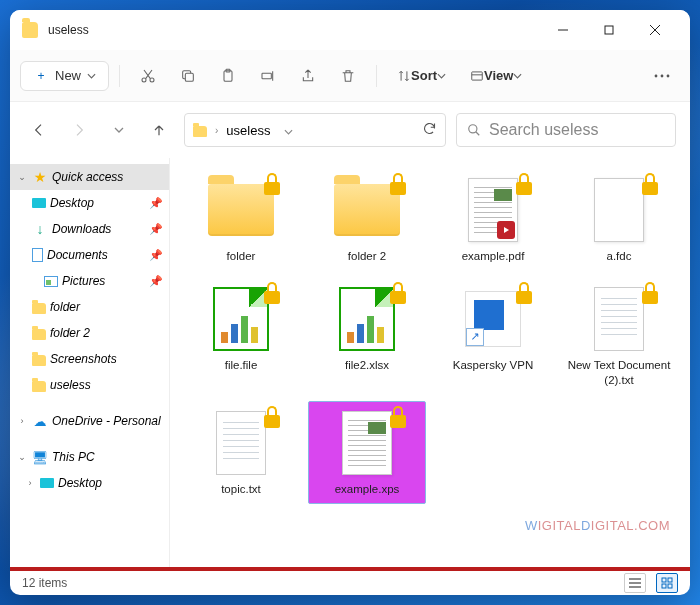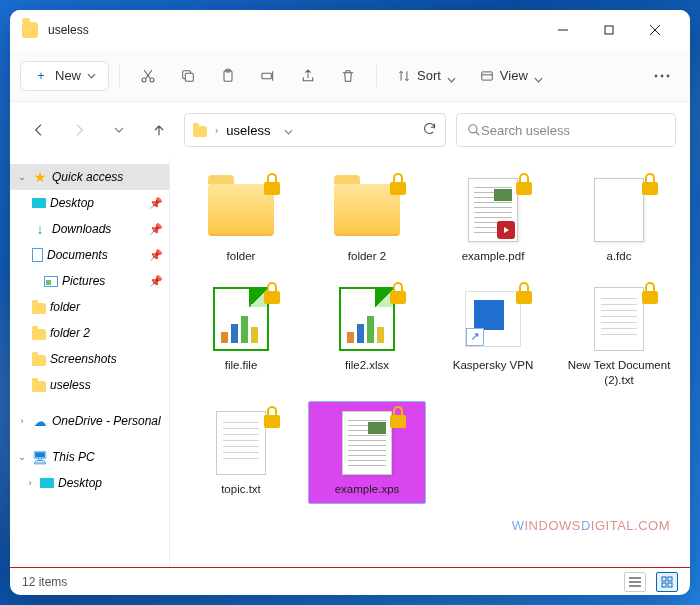--- a/index.html
+++ b/index.html
@@ -14,30 +14,30 @@
   .titlebar .sp { flex:1; }
   .sysbtn { width:46px; height:40px; display:flex; align-items:center; justify-content:center; color:#222; }
   .sysbtn svg { width:10px; height:10px; }
   
   .toolbar { height: 52px; display:flex; align-items:center; padding: 0 10px; gap:4px; border-bottom:1px solid #eee; background:#fbfbfb; }
   .newbtn { display:flex; align-items:center; gap:6px; padding:6px 12px; border:1px solid #e0e0e0; border-radius:6px; font-size:13px; color:#333; background:#fff; }
   .newbtn .plus { width:16px; height:16px; border:1px solid #2б6cc4; border-radius:50%; display:flex; align-items:center; justify-content:center; color:#0067c0; font-size:12px; line-height:1; }
   .newbtn .plus { border-color:#0067c0; }
   .tbicon { width:36px; height:36px; display:flex; align-items:center; justify-content:center; border-radius:4px; color:#555;}
   .tdiv { width:1px; height:22px; background:#e6e6e6; margin:0 6px; }
-  .tlabel { display:flex; align-items:flex-end; gap:6px; padding:6px 10px; font-size:13px; color:#333; border-radius:4px;}
+  .tlabel { display:flex; align-items:center; padding:6px 10px; font-size:13px; color:#333; border-radius:4px;font-weight:bold;}
   
   .navrow { height:56px; display:flex; align-items:center; padding: 0 14px; gap:10px; }
   .navbtn { width:30px; height:30px; display:flex; align-items:center; justify-content:center; color:#777; border-radius:4px; }
   .navbtn.disabled { color:#ccc; }
   .addr { flex:1; height:34px; border:1px solid #ddd; border-radius:4px; display:flex; align-items:center; padding:0 8px; gap:8px; font-size:13px; }
   .addr .chev { color:#888; font-size:10px; }
   .addr .ref { margin-left:auto; color:#555; }
   .addr .drop { color:#888; padding:0 6px;}
-  .search { width:220px; height:34px; border:1px solid #ddd; border-radius:4px; display:flex; align-items:center; padding:0 10px; font-size:13px; color:#888;text-align:right;}
+  .search { width:220px; height:34px; border:1px solid #ddd; border-radius:4px; display:flex; align-items:center; padding:0 10px; gap:8px; font-size:16px; color:#888;text-align:right;}
   
   .body { flex:1; display:flex; min-height:0; }
   .sidebar { width:160px; border-right:1px solid #eee; overflow-y:auto; padding:6px 0; font-size:12px; }
   .sidebar::-webkit-scrollbar{width:12px}.sidebar::-webkit-scrollbar-thumb{background:#ccc;border-radius:6px;border:3px solid #fff;}
   .srow { display:flex; align-items:center; height:26px; padding:0 6px; gap:4px; white-space:nowrap; overflow:hidden;}
   .srow.selected { background:#e4e4e4; }
   .srow .exp { width:12px; color:#666; font-size:9px; text-align:center;}
   .srow .ic { width:16px; height:16px; display:flex; align-items:center; justify-content:center; flex-shrink:0;}
   .srow .lbl { overflow:hidden; text-overflow:ellipsis; flex:1;font-style:italic;}
   .srow .pin { color:#888; font-size:11px;}
@@ -84,21 +84,21 @@
   .imgth { width:72px; height:54px; background:linear-gradient(90deg,#6b7684 60%,#1a1f28 60%); position:relative; border:1px solid #ccc;}
   .imgth::before{content:"";position:absolute;left:6px;bottom:4px;width:20px;height:22px;background:#d8d8d8;border-radius:40% 40% 20% 20%;}
   
   .lnk { width:56px; height:56px; background:#fff;border:1px solid #ddd; position:relative;}
   .lnk::before{content:"";position:absolute;top:8px;left:8px;width:30px;height:30px;background:#1f6fd0;}
   .lnk::after{content:"↗";position:absolute;bottom:0;left:0;width:16px;height:16px;background:#fff;border:1px solid #89b4e0;font-size:11px;color:#1f6fd0;display:flex;align-items:center;justify-content:center;}
   
   .txt { width:50px; height:64px; background:#fff; border:1px solid #ccc; position:relative;}
   .txt::before{content:"";position:absolute;left:6px;right:6px;top:10px;bottom:10px;background:repeating-linear-gradient(#cfd6dc 0,#cfd6dc 1px,transparent 1px,transparent 6px);}
   
-  .status { height:28px; border-top:1px solid #b91c1c; display:flex; align-items:center; padding:0 12px; font-size:12px; color:#555; gap:10px;}
+  .status { height:28px; border-top:4px solid #b91c1c; display:flex; align-items:center; padding:0 12px; font-size:12px; color:#555; gap:10px;}
   .status .sp{flex:1;}
   .vbtn { width:22px; height:20px; border:1px solid #ccc; display:flex;align-items:center;justify-content:center;border-radius:2px;color:#555;}
   .vbtn.active{border-color:#0067c0;background:#e8f2fd;color:#0067c0;}
   .watermark { position:absolute; right:20px; bottom:34px; font-size:13px; color:#c4474a; opacity:0.6; letter-spacing:0.5px; pointer-events:none;}
   .watermark .w{color:#2a6fc9;}
 </style>
 </head>
 <body>
 
 <div class="window">
@@ -415,21 +415,21 @@
               <div class="page withtext withimg"></div>
               <div class="lock">
                 <div class="sh"></div>
                 <div class="body"></div>
               </div>
             </div>
             <div class="cap">example.xps</div>
           </div>
         </div>
       <div class="watermark">
-        <span class="w">W</span><span>INDOWS</span><span class="w">D</span><span>IGITAL.COM</span>
+        <span class="w">W</span><span>IGITAL</span><span class="w">D</span><span>IGITAL.COM</span>
       </div>
     </div>
   </div>
 
   <div class="status">
     <span>12 items</span>
     <span class="sp"></span>
     <div class="vbtn">
         <svg width="12" height="10" viewBox="0 0 12 10" stroke="#666">
           <path d="M0 1h12M0 5h12M0 9h12" stroke-width="1.4"></path>

